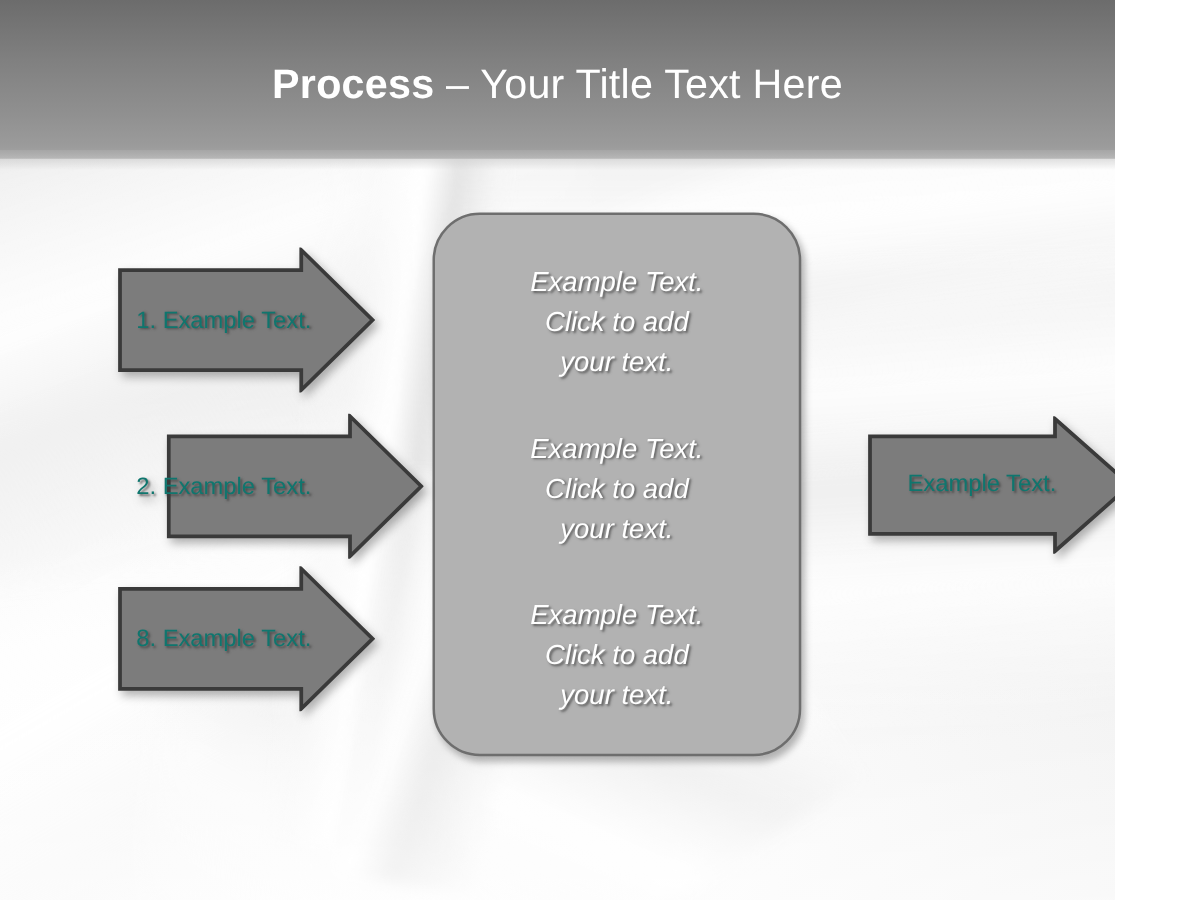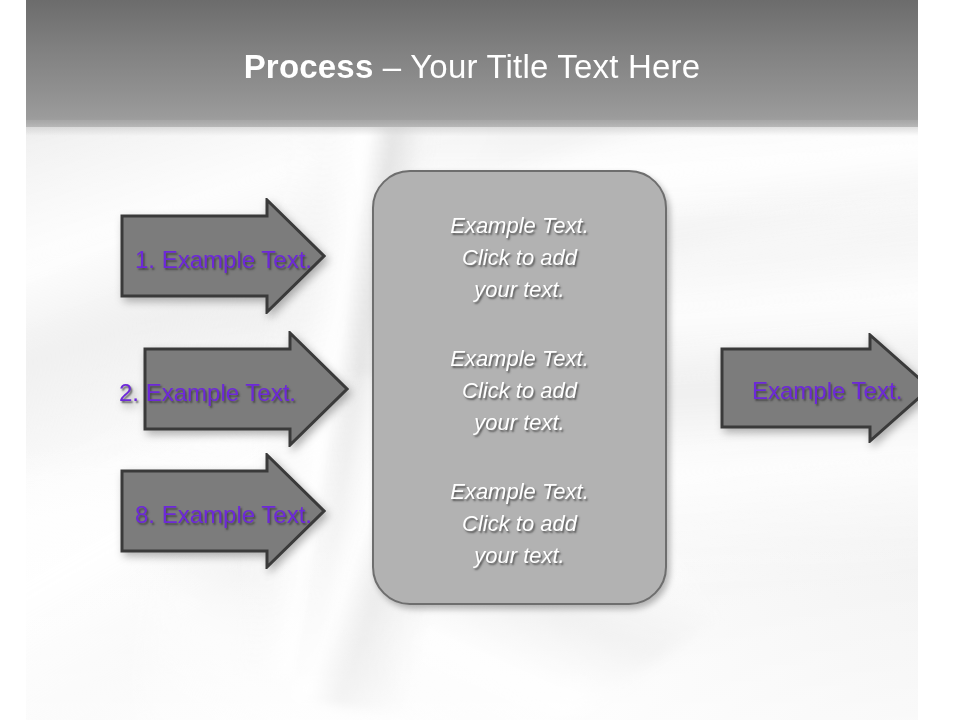--- a/index.html
+++ b/index.html
@@ -7,21 +7,20 @@
     padding: 0;
     background: #ffffff;
   }
   #slide {
     position: relative;
     width: 892px;
     height: 720px;
     overflow: hidden;
     font-family: "Liberation Sans", sans-serif;
     background: #f2f2f2;
-    margin-left: 26px;
   }
 
   
   .bg-base {
     position: absolute;
     inset: 0;
     background:
       radial-gradient(120% 80% at 18% 95%, #ffffff 0%, #fdfdfd 28%, #f4f4f4 62%, #ececec 100%),
       linear-gradient(160deg, #f6f6f6 0%, #fafafa 40%, #f0f0f0 100%);
   }
@@ -202,30 +201,30 @@
   
   .arrow {
     position: absolute;
     display: flex;
     align-items: center;
     filter: drop-shadow(3px 4px 4px rgba(0,0,0,.30));
   }
   .arrow svg { display: block; }
   .arrow-label {
     position: absolute;
-    color: #6d28d9;
-    font-size: 24px;
+    color: #0f766e;
+    font-size: 19px;
     white-space: nowrap;
     text-shadow: 1.5px 1.5px 2px rgba(60,60,60,.8);
     pointer-events: none;
   }
   .arrow-shape { fill: #7c7c7c; stroke: #3a3a3a; stroke-width: 3; stroke-linejoin: miter; }
 
   .arrow-1 { left: 94px; top: 198px;  width: 206px; height: 116px; }
-  .arrow-2 { left: 78px; top: 331px;  width: 206px; height: 116px; padding-left: 39px; }
+  .arrow-2 { left: 94px; top: 331px;  width: 206px; height: 116px; padding-left: 39px; }
   .arrow-3 { left: 94px; top: 453px;  width: 206px; height: 116px; }
   .arrow-1 .arrow-label,
   .arrow-2 .arrow-label,
   .arrow-3 .arrow-label { left: 15px; top: 48px; }
 
   .arrow-out { left: 694px; top: 333px; width: 212px; height: 110px; }
   .arrow-out .arrow-label { left: 32px; top: 44px; }
 </style>
 </head>
 <body>

